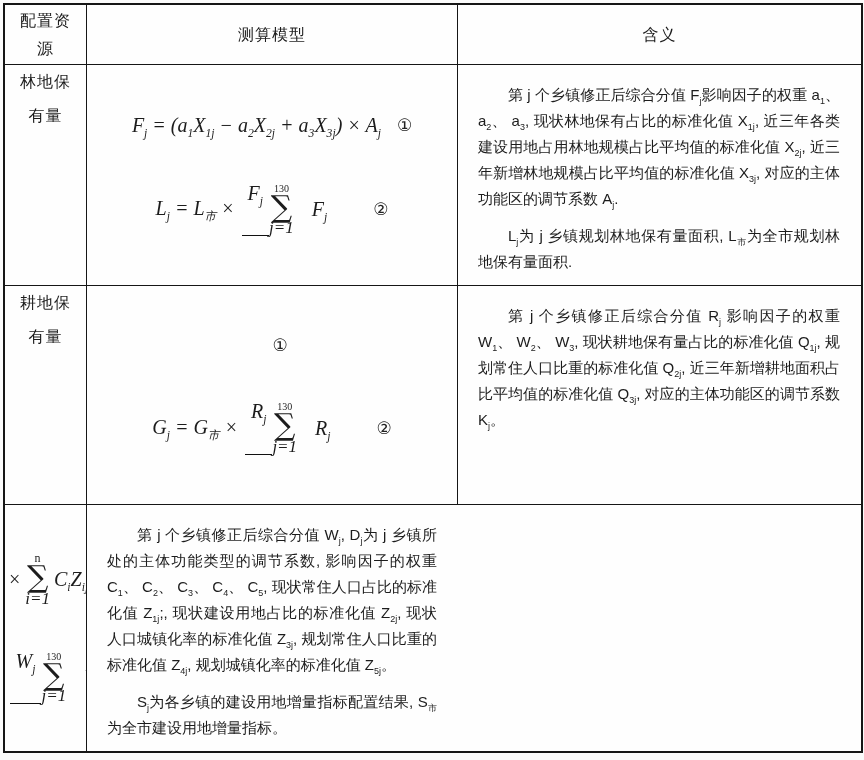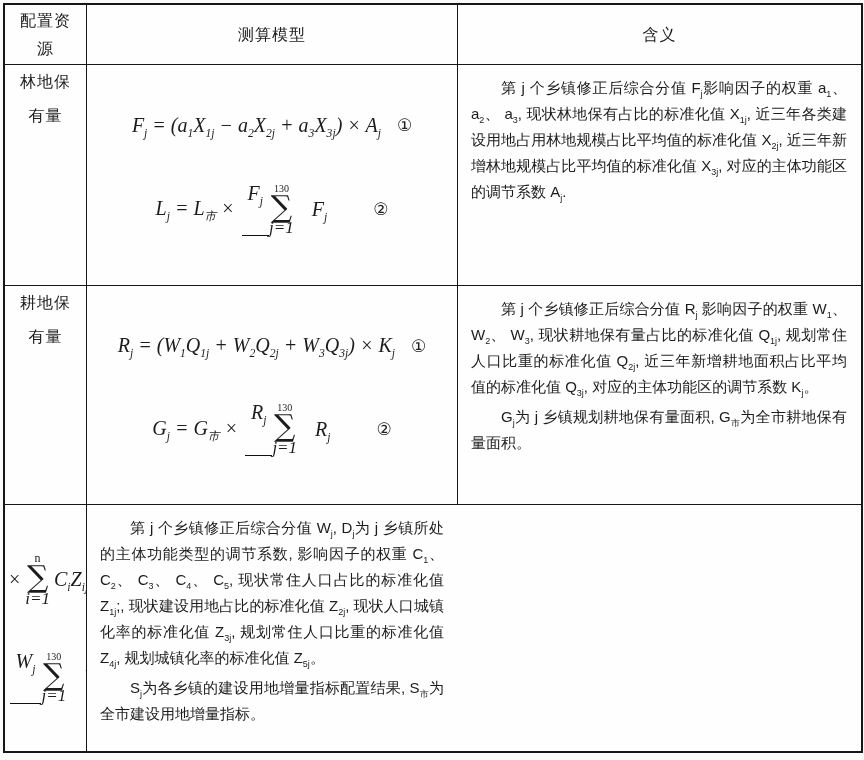--- a/index.html
+++ b/index.html
@@ -44,21 +44,21 @@
   .fnum{align-self:stretch;text-align:center;border-bottom:1.6px solid #111;padding:0 6px 2px;}
   .fden{display:inline-flex;align-items:center;padding-top:2px;}
   .sum{display:inline-flex;flex-direction:column;align-items:center;line-height:1;margin-right:18px;}
   .stop{font-style:normal;font-size:10px;font-family:"Liberation Serif",serif;}
   .ssym{font-style:normal;font-size:30px;line-height:.85;font-family:"DejaVu Serif",serif;}
   .sbot{font-size:17px;text-align:center;}
   .sum-inline{margin:0 4px;}
 
   
   .mean{padding:6px 10px 4px 9px;font-size:15px;line-height:26px;text-align:justify;}
-  .mean p{margin:4px;text-indent:2em;}
+  .mean p{margin:11px;text-indent:2em;}
   .mean sub{font-size:0.6em;line-height:0;}
 </style>
 </head>
 <body>
 
 <div class="page">
   <div class="grid">
 
     <div class="c th th-res">
       <span>配置资源</span>
@@ -89,49 +89,48 @@
               <span class="sbot math">j=1</span>
             </span>
             <span class="math">F<sub>j</sub></span>
           </span>
         </span>
         <span class="flabel ml2">②</span>
       </div>
     </div>
     <div class="c mean last-col">
       <p>第 j 个乡镇修正后综合分值 F<sub>j</sub>影响因子的权重 a<sub>1</sub>、 a<sub>2</sub>、 a<sub>3</sub>, 现状林地保有占比的标准化值 X<sub>1j</sub>, 近三年各类建设用地占用林地规模占比平均值的标准化值 X<sub>2j</sub>, 近三年新增林地规模占比平均值的标准化值 X<sub>3j</sub>, 对应的主体功能区的调节系数 A<sub>j</sub>.</p>
+      <p>L<sub>j</sub>为 j 乡镇规划林地保有量面积, L<sub>市</sub>为全市规划林地保有量面积.</p>
     </div>
 
     <div class="c res">
       <span>耕地保有量</span>
     </div>
     <div class="c model">
       <div class="fline">
-        <span class="math">R<sub>j</sub> = (W<sub>1</sub>Q<sub>1j</sub> + W<sub>2</sub>Q<sub>2j</sub> + W<sub>3</sub>Q<sub>3j</sub>) × K<sub>j</sub></span>
         <span class="flabel ml1">①</span>
       </div>
       <div class="fline">
         <span class="math">G<sub>j</sub> = G<sub>市</sub> ×</span>
         <span class="frac">
           <span class="fnum math">R<sub>j</sub></span>
           <span class="fden">
             <span class="sum">
               <span class="stop">130</span>
               <span class="ssym">∑</span>
               <span class="sbot math">j=1</span>
             </span>
             <span class="math">R<sub>j</sub></span>
           </span>
         </span>
         <span class="flabel ml2">②</span>
       </div>
     </div>
     <div class="c mean last-col">
       <p>第 j 个乡镇修正后综合分值 R<sub>j</sub> 影响因子的权重 W<sub>1</sub>、 W<sub>2</sub>、 W<sub>3</sub>,  现状耕地保有量占比的标准化值 Q<sub>1j</sub>, 规划常住人口比重的标准化值 Q<sub>2j</sub>, 近三年新增耕地面积占比平均值的标准化值 Q<sub>3j</sub>, 对应的主体功能区的调节系数 K<sub>j</sub>。</p>
-      <p>G<sub>j</sub>为 j 乡镇规划耕地保有量面积, G<sub>市</sub>为全市耕地保有量面积。</p>
     </div>
 
     <div class="c model last-row">
       <div class="fline">
         <span class="math">W<sub>j</sub> = D<sub>j</sub> ×</span>
         <span class="sum sum-inline">
           <span class="stop math" style="font-size:12px;">n</span>
           <span class="ssym">∑</span>
           <span class="sbot math">i=1</span>
         </span>

